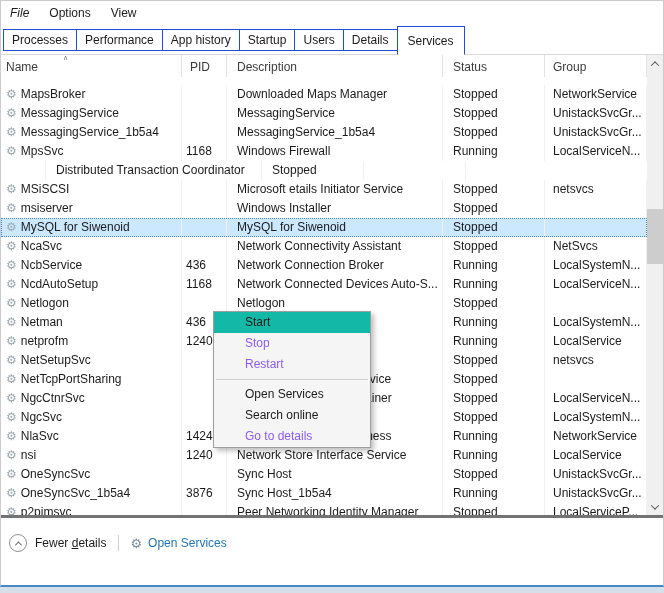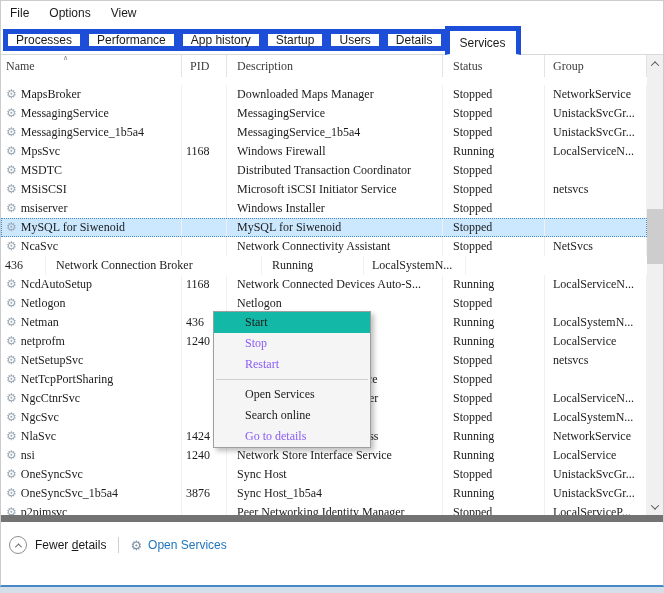--- a/index.html
+++ b/index.html
@@ -14,32 +14,32 @@
   .title-icon { width:16px; height:16px; margin:0 8px 0 10px; }
   .win-controls { margin-left:auto; display:flex; height:100%; }
   .win-btn { width:46px; height:100%; display:flex; align-items:center; justify-content:center;
              font-size:13px; color:#1b1b1b; }
   .min-line { width:10px; height:1px; background:#1b1b1b; }
   .max-box { width:10px; height:10px; border:1px solid #1b1b1b; }
 
   
   .menubar { height:24px; display:flex; align-items:center; padding-left:9px; }
   .mitem { padding:3px 10px; }
-  .mitem:first-child { padding-left:0; }
+  .mitem:first-child { padding-left:0;font-style:italic; }
 
   
   .tabstrip { height:30px; display:flex; align-items:flex-end; padding-left:2px;
               border-bottom:1px solid #d9d9d9; }
-  .tab { border:5px solid #1d4ed8; background:#fff; height:22px; margin-bottom:3px;
+  .tab { border:1px solid #1d4ed8; background:#fff; height:22px; margin-bottom:3px;
          margin-right:-1px; display:flex; align-items:center; padding:0 8px; }
   .tab.active { height:29px; margin-bottom:-1px; border-bottom:1px solid #fff;
                 padding:0 10px; position:relative; z-index:2; }
 
   
-  .listview { position:relative; height:460px; overflow:hidden;font-family:Liberation Serif, serif; }
+  .listview { position:relative; height:460px; overflow:hidden; }
   .lv-header { display:flex; height:22px; }
   .hcell { border-right:1px solid #e3e3e3; display:flex; align-items:flex-end;
            padding-bottom:3px; color:#3c3c3c; position:relative; overflow:hidden; white-space:nowrap; }
   .sort-caret { position:absolute; left:62px; top:-1px; font-size:7px; color:#7a7a7a; }
   .c-name   { width:181px; padding-left:5px; }
   .c-pid    { width:45px;  padding-left:8px; }
   .c-desc   { width:216px; padding-left:10px; }
   .c-status { width:102px; padding-left:10px; }
   .c-group  { width:102px; padding-left:8px; }
   .rows { position:absolute; top:30px; left:0; }
@@ -61,21 +61,21 @@
 
   
   .context-menu { position:absolute; left:212px; top:256px; width:158px; background:#f5f5f5;
                   border:1px solid #9e9e9e; box-shadow:3px 3px 5px rgba(0,0,0,0.25); z-index:10; }
   .menu-item { height:21px; line-height:21px; padding-left:31px; }
   .menu-item.highlighted { background:#14b8a6; }
   .menu-item.disabled { color:#8b5cf6; }
   .menu-sep { height:1px; background:#d0d0d0; margin:4px 2px; }
 
   
-  .statusbar { height:53px; border-top:7px solid #737373; display:flex; align-items:center;
+  .statusbar { height:53px; border-top:3px solid #737373; display:flex; align-items:center;
                padding-left:8px;text-align:right; }
   .circle-chevron { width:18px; height:18px; border:1px solid #8f8f8f; border-radius:50%;
                     margin-right:8px; display:flex; align-items:center; justify-content:center; }
   .circle-chevron .chev { width:5px; height:5px; transform:rotate(-135deg) translate(-1px,-1px); }
   .u { text-decoration:underline; }
   .vsep { width:1px; height:16px; background:#cfcfcf; margin:0 11px 0 12px; }
   .os-gear { color:#7b8fa3; font-size:13px; margin-right:6px; }
   .open-services-link { color:#2175bc; }
 </style>
 </head>
@@ -142,30 +142,29 @@
           <div class="cell c-group">UnistackSvcGr...</div>
         </div>
         <div class="lv-row">
           <div class="cell c-name"><span class="gicon">⚙</span><span>MpsSvc</span></div>
           <div class="cell c-pid">1168</div>
           <div class="cell c-desc">Windows Firewall</div>
           <div class="cell c-status">Running</div>
           <div class="cell c-group">LocalServiceN...</div>
         </div>
         <div class="lv-row">
-          <div class="cell c-name"><span class="gicon">⚙</span><span>MSDTC</span></div>
           <div class="cell c-pid"></div>
           <div class="cell c-desc">Distributed Transaction Coordinator</div>
           <div class="cell c-status">Stopped</div>
           <div class="cell c-group"></div>
         </div>
         <div class="lv-row">
           <div class="cell c-name"><span class="gicon">⚙</span><span>MSiSCSI</span></div>
           <div class="cell c-pid"></div>
-          <div class="cell c-desc">Microsoft iSCSI Initiator Service</div>
+          <div class="cell c-desc">Microsoft etails Initiator Service</div>
           <div class="cell c-status">Stopped</div>
           <div class="cell c-group">netsvcs</div>
         </div>
         <div class="lv-row">
           <div class="cell c-name"><span class="gicon">⚙</span><span>msiserver</span></div>
           <div class="cell c-pid"></div>
           <div class="cell c-desc">Windows Installer</div>
           <div class="cell c-status">Stopped</div>
           <div class="cell c-group"></div>
         </div>
@@ -177,20 +176,21 @@
           <div class="cell c-group"></div>
         </div>
         <div class="lv-row">
           <div class="cell c-name"><span class="gicon">⚙</span><span>NcaSvc</span></div>
           <div class="cell c-pid"></div>
           <div class="cell c-desc">Network Connectivity Assistant</div>
           <div class="cell c-status">Stopped</div>
           <div class="cell c-group">NetSvcs</div>
         </div>
         <div class="lv-row">
+          <div class="cell c-name"><span class="gicon">⚙</span><span>NcbService</span></div>
           <div class="cell c-pid">436</div>
           <div class="cell c-desc">Network Connection Broker</div>
           <div class="cell c-status">Running</div>
           <div class="cell c-group">LocalSystemN...</div>
         </div>
         <div class="lv-row">
           <div class="cell c-name"><span class="gicon">⚙</span><span>NcdAutoSetup</span></div>
           <div class="cell c-pid">1168</div>
           <div class="cell c-desc">Network Connected Devices Auto-S...</div>
           <div class="cell c-status">Running</div>

